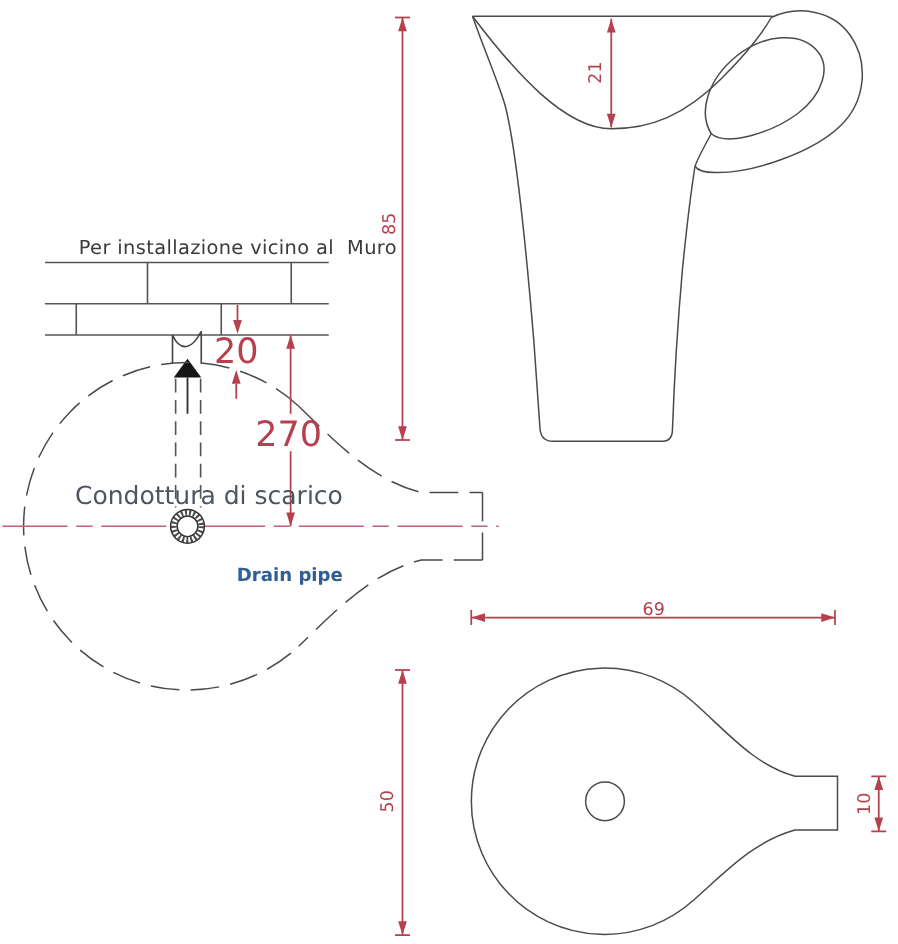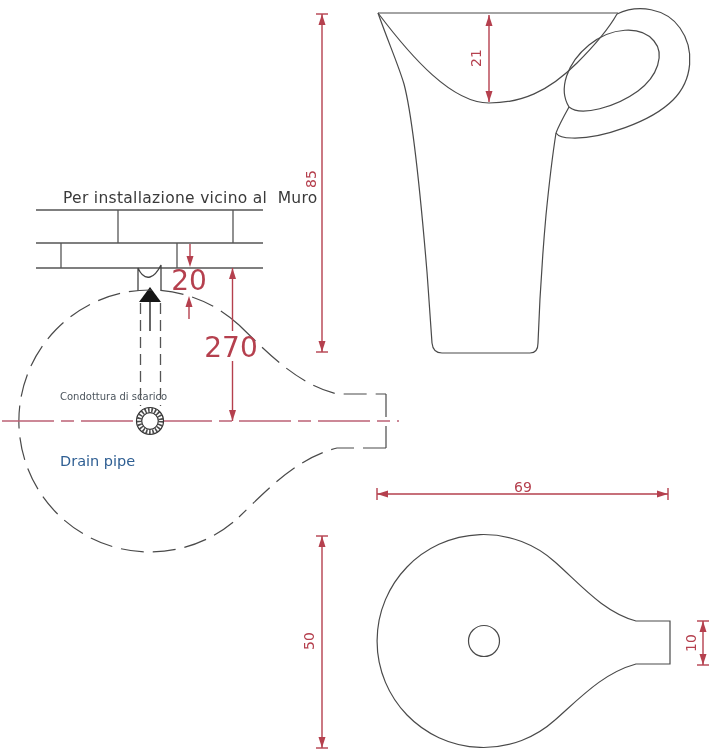--- a/index.html
+++ b/index.html
@@ -10,25 +10,26 @@
     font-family:"DejaVu Sans","Liberation Sans",sans-serif;
     overflow:hidden;
   }
   .drawing-svg{position:absolute;left:0;top:0;}
   .note{
     position:absolute;
     color:#3a3a3a;
     font-size:15.5px;
     line-height:21px;
     white-space:pre;
+    text-align:right;
   }
   .note-install{left:63px;top:146px;letter-spacing:0.3px;}
   .note-drain{left:60px;top:344px;}
-  .note-drain .it{color:#4d565e;font-size:10px;display:block;}
-  .note-drain .en{color:#2f5f93;font-size:14.5px;font-weight:normal;display:block;margin-top:2px;}
+  .note-drain .it{color:#4d565e;font-size:20px;display:block;}
+  .note-drain .en{color:#2f5f93;font-size:14.5px;font-weight:bold;display:block;margin-top:2px;}
   .dim-text{
     font-family:"DejaVu Sans","Liberation Sans",sans-serif;
     fill:#b5404e;
   }
   .dim-big{font-size:28px;}
   .dim-small{font-size:14px;}
 </style>
 </head>
 <body>
 

